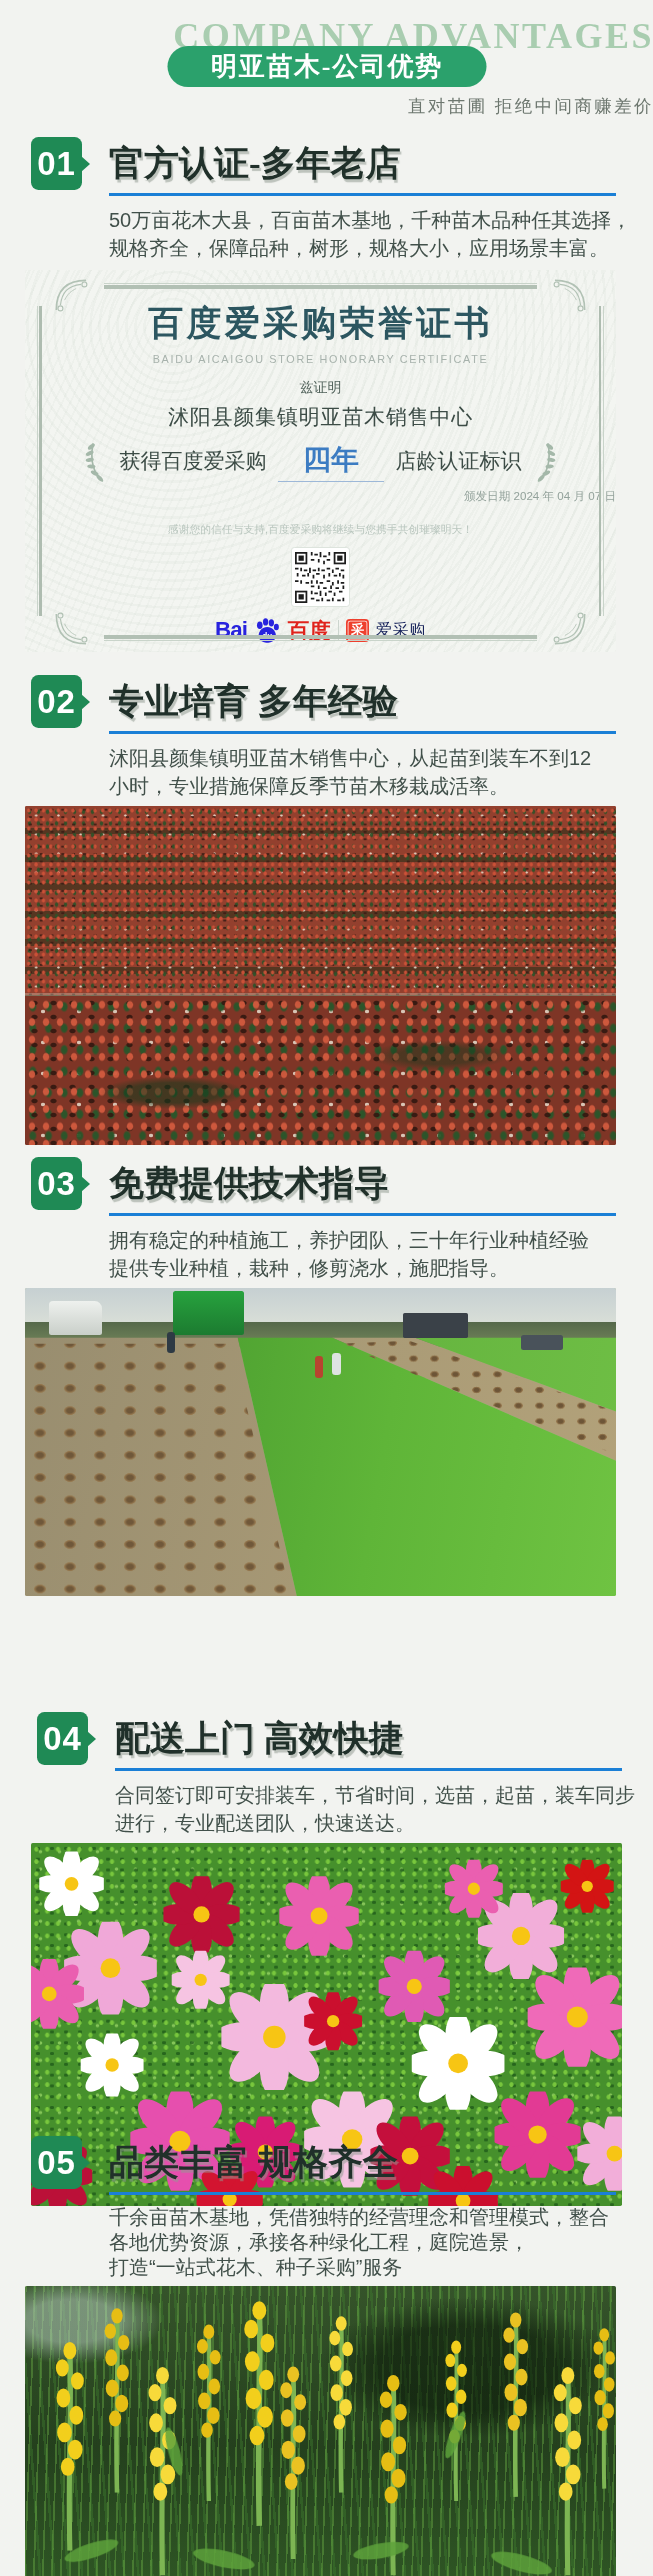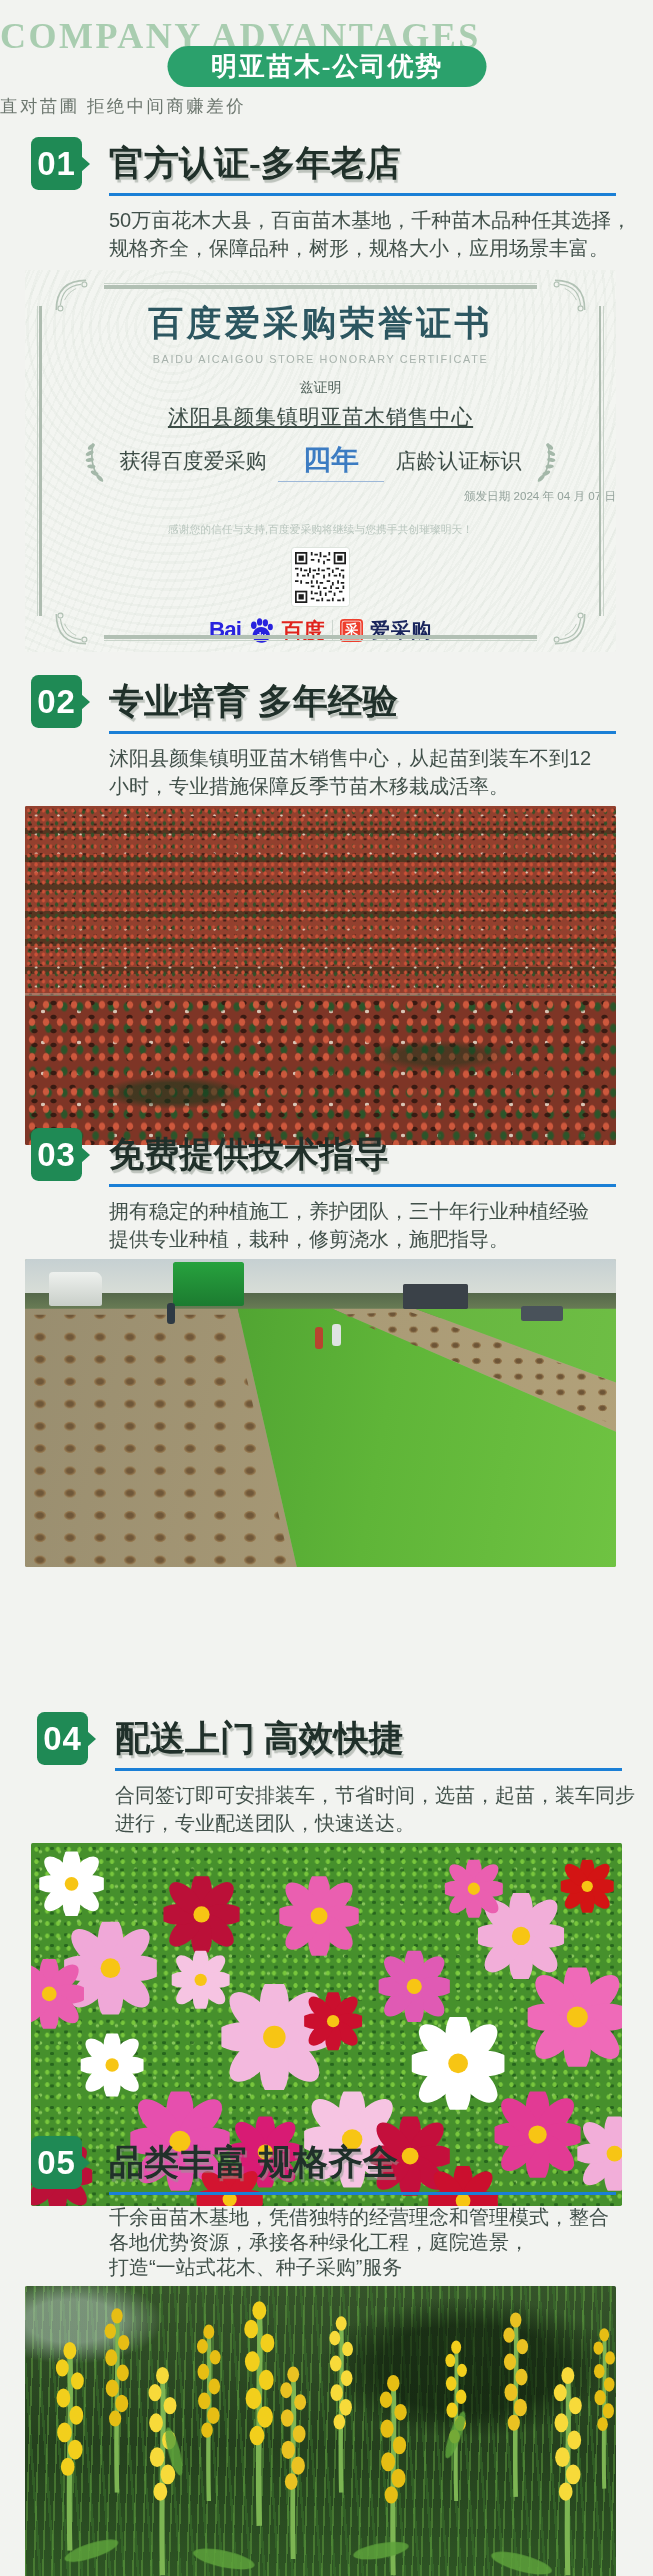--- a/index.html
+++ b/index.html
@@ -1,20 +1,20 @@
 <!DOCTYPE html>
 <html style="font-size:13.2px"><head>
 <meta charset="utf-8">
 <style>
   html,body{margin:0;padding:0;background:#e9eae7;}
   #page{position:relative;width:654px;height:2576px;margin:0;background:#f2f3f0;overflow:hidden;
         font-family:"Liberation Sans","DejaVu Sans",sans-serif;}
 
   
-  .hdr{position:absolute;top:0;left:0;width:654px;height:124px;text-align:left;}
+  .hdr{position:absolute;top:0;left:0;width:654px;height:124px;text-align:right;}
   .hdr-en{position:absolute;top:15px;left:0;width:100%;font-family:"Liberation Serif","DejaVu Serif",serif;
           font-size:36px;font-weight:700;color:#a9cdb0;letter-spacing:2.5px;white-space:nowrap;}
   .hdr-pill{position:absolute;top:46px;left:50%;transform:translateX(-50%);min-width:273px;height:41px;
           background:#2ba16c;border-radius:21.5px;color:#fff;display:flex;align-items:center;justify-content:center;
           font-family:"Liberation Serif","DejaVu Serif",serif;font-size:26px;font-weight:700;letter-spacing:1.7px;
           padding:0 23px;}
   .hdr-sub{position:absolute;top:94px;left:0;width:100%;font-size:17.4px;color:#6d776f;letter-spacing:2.5px;}
 
   
   .sec{position:absolute;left:0;width:654px;}
@@ -23,21 +23,21 @@
          display:flex;align-items:center;justify-content:center;}
   .badge::after{content:"";position:absolute;right:-8.3px;top:50%;transform:translateY(-50%);
          border-left:9px solid #1f8a55;border-top:8.3px solid transparent;border-bottom:8.3px solid transparent;}
   .badge span{color:#fff;font-size:33px;font-weight:700;letter-spacing:0.8px;}
   .sec-title{margin-left:27px;font-family:"Liberation Serif","DejaVu Serif",serif;font-size:35px;font-weight:700;
          color:#20302a;white-space:nowrap;text-shadow:1.7px 2.5px 0.8px rgba(145,155,145,.55);}
   .rule{margin:3.3px 0 0 109px;width:507px;height:2.5px;background:#1b7fd6;}
   .para{margin:10px 16.6px 0 109px;font-size:20px;line-height:28px;color:#41504a;}
   .media{position:relative;margin-left:25px;width:591px;overflow:hidden;border-radius:1.7px;}
 
-  .sec-01{top:137px;} .sec-02{top:675px;} .sec-03{top:1128px;} .sec-04{top:1712px;padding-left:6px;} .sec-05{top:2136px;}
+  .sec-01{top:137px;} .sec-02{top:675px;} .sec-03{top:1157px;} .sec-04{top:1712px;padding-left:6px;} .sec-05{top:2136px;}
   .sec-05 .para{line-height:25px;}
 
   
   .cert{margin-top:8.3px;height:382px;background:#f3f5f1;
         background-image:repeating-radial-gradient(circle at 25% 15%,rgba(150,172,152,.07) 0 2.5px,transparent 2.5px 9px),
                          repeating-linear-gradient(115deg,rgba(150,172,152,.06) 0 1.7px,transparent 1.7px 7.4px);}
   .cb{position:absolute;}
   .cb-top{top:13.2px;left:79px;right:79px;height:5.8px;
         background:linear-gradient(180deg,#c9d4ca 0 0.8px,transparent 0.8px 2.5px,#b2c0b4 2.5px 5.8px);}
   .cb-bot{bottom:11.6px;left:79px;right:79px;height:5.8px;
@@ -45,38 +45,38 @@
   .cb-left{left:11.6px;top:36px;bottom:36px;width:5.8px;
         background:linear-gradient(90deg,#c9d4ca 0 0.8px,transparent 0.8px 2.5px,#aebcb0 2.5px 5.8px);}
   .cb-right{right:11.6px;top:36px;bottom:36px;width:5.8px;
         background:linear-gradient(270deg,#c9d4ca 0 0.8px,transparent 0.8px 2.5px,#aebcb0 2.5px 5.8px);}
   .flr{position:absolute;width:38px;height:38px;color:#b2c2b5;}
   .flr-tl{top:6.6px;left:28px;} .flr-tr{top:6.6px;right:28px;transform:scaleX(-1);}
   .flr-bl{bottom:5px;left:28px;transform:scaleY(-1);} .flr-br{bottom:5px;right:28px;transform:scale(-1,-1);}
   .cert-title{margin-top:0;padding-top:30px;text-align:center;font-size:35px;font-weight:700;color:#2c5660;letter-spacing:3.3px;}
   .cert-sub{margin-top:5.8px;text-align:center;font-size:10.8px;color:#a7b2ac;letter-spacing:1.7px;}
   .cert-proof{margin-top:14px;text-align:center;font-size:14px;color:#53645d;}
-  .cert-company{margin-top:6.6px;text-align:center;font-size:21px;color:#3c4c46;letter-spacing:0.8px;text-decoration:underline;}
+  .cert-company{margin-top:6.6px;text-align:center;font-size:21px;color:#3c4c46;letter-spacing:0.8px;}
   .grant{margin-top:8.3px;display:flex;align-items:center;justify-content:center;gap:11.6px;}
   .grant-txt{font-size:21px;color:#3c4c46;}
   .grant-year{font-size:28px;font-weight:700;color:#3c7cc2;border-bottom:1.7px solid #9db8d8;padding:0 25px 1.7px 25px;}
   .laurel{width:25px;height:43px;color:#a4b8a9;}
   .cert-date{margin-top:6.6px;text-align:right;font-size:11.6px;color:#93a29b;}
   .cert-thanks{margin-top:19px;text-align:center;font-size:10.8px;color:#b9c6be;}
   .qr-wrap{margin:10px auto 0 auto;width:51px;height:51px;background:#fff;border:0.8px solid #dde4dd;
            border-radius:3.3px;padding:3.3px;}
   .logo-row{margin-top:9px;display:flex;align-items:center;justify-content:center;gap:7px;}
   .bai{font-size:22.3px;font-weight:700;color:#2823de;letter-spacing:-0.8px;}
   .paw{width:26.5px;height:26.5px;}
   .bdcn{font-size:21.5px;font-weight:700;color:#e0231c;}
   .logo-div{width:1.7px;height:20px;background:#ccd5ce;}
   .acg-chip{width:22.3px;height:22.3px;background:#ee3f2d;border-radius:4.1px;display:flex;align-items:center;justify-content:center;
             box-shadow:inset 0 0 0 1.7px #ee3f2d, inset 0 0 0 2.5px rgba(255,255,255,.9);}
   .acg-chip span{color:#fff;font-size:13.2px;font-weight:700;}
-  .acg-txt{font-size:20px;font-weight:700;color:#19255c;letter-spacing:0.8px;}
+  .acg-txt{font-size:16px;font-weight:400;color:#19255c;letter-spacing:0.8px;}
 
   
   .ph-photinia{margin-top:6.6px;height:339px;background:#8a3c2c;}
   .ph-photinia .far{position:absolute;left:0;right:0;top:0;height:56%;background-color:#93402e;
     background-image:
       radial-gradient(rgba(206,82,56,.95) 1.2px,transparent 2.1px),
       radial-gradient(rgba(58,28,20,.85) 1.2px,transparent 2.1px),
       radial-gradient(rgba(45,82,40,.9) 1.2px,transparent 2.2px),
       radial-gradient(rgba(236,230,214,.85) 0.8px,transparent 1.7px),
       repeating-linear-gradient(180deg,transparent 0 21.5px,rgba(24,44,20,.5) 21.5px 28px);

